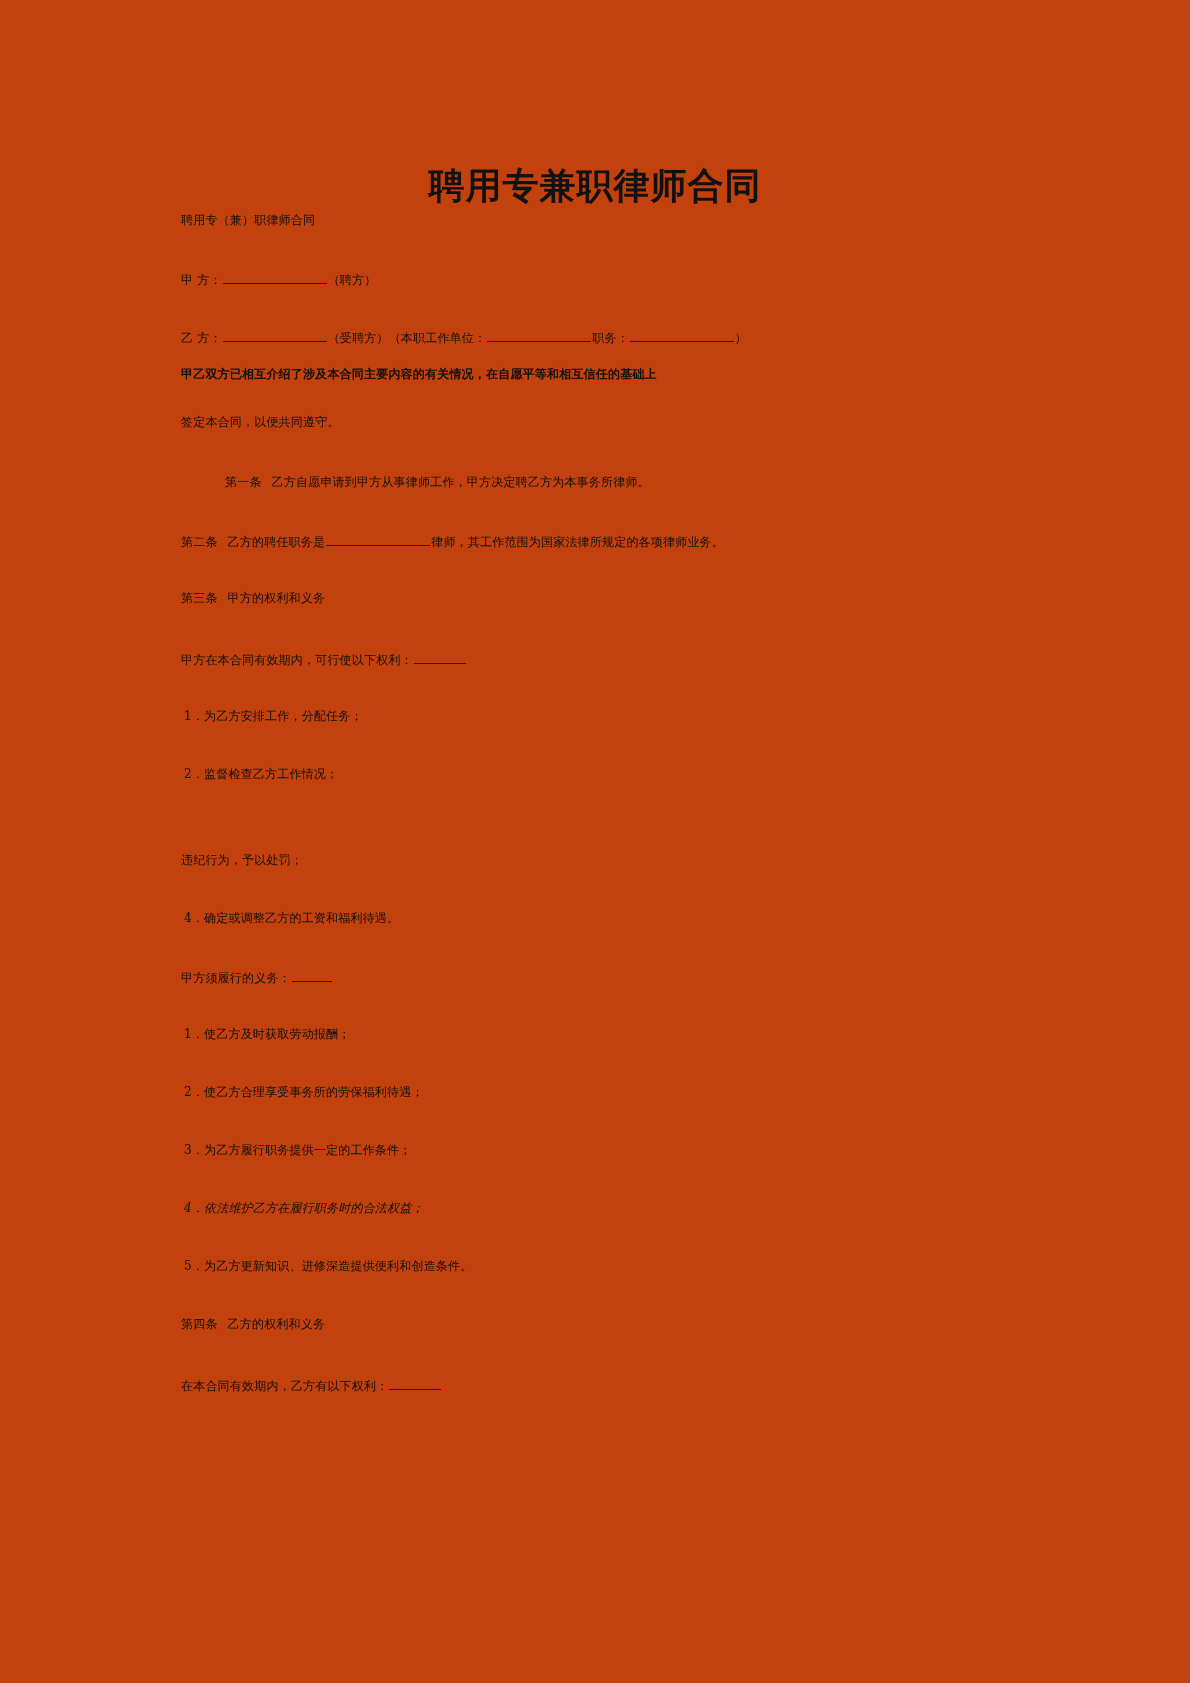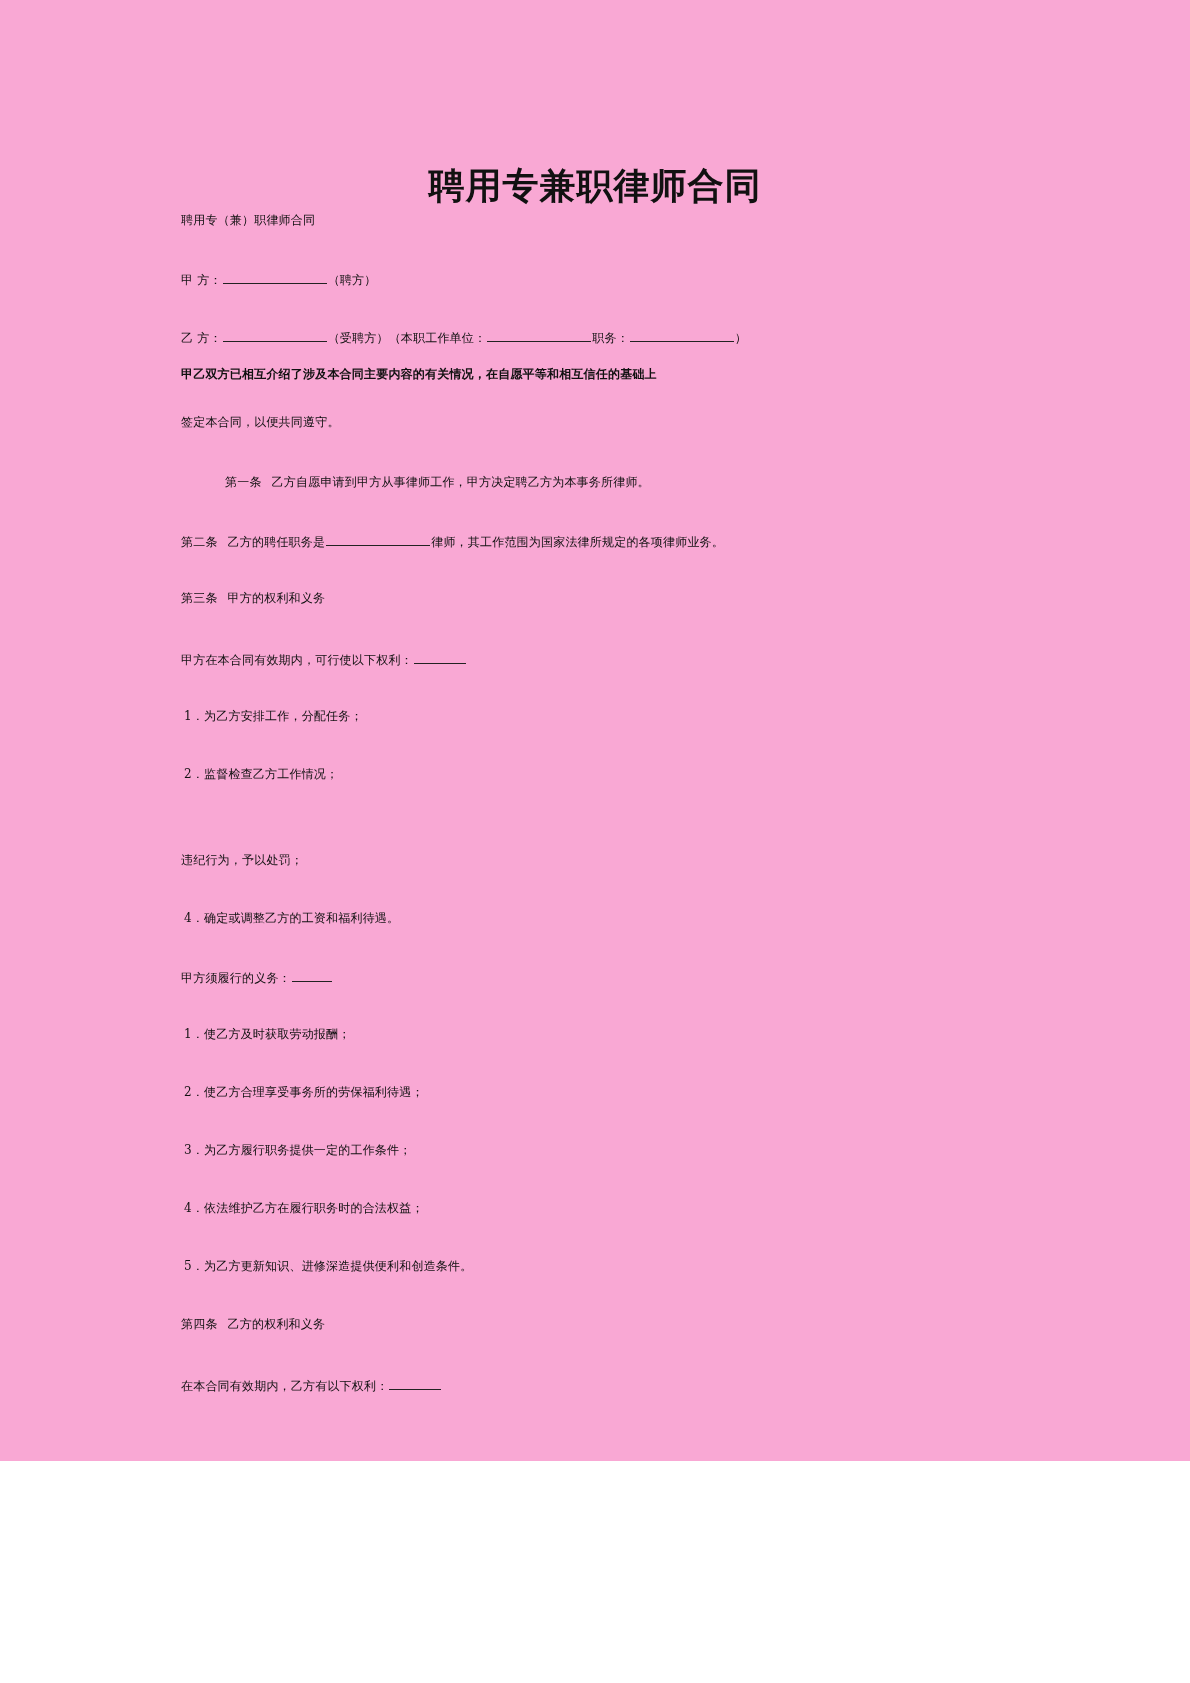--- a/index.html
+++ b/index.html
@@ -13,22 +13,22 @@
       position: relative;
       overflow: hidden;
       color: #111111;
       font-family: "DejaVu Serif", "Liberation Serif", serif;
     }
     .page {
       position: absolute;
       left: 0;
       top: 0;
       width: 1190px;
-      height: 1461px;
-      background: #f9a8d4;
+      height: 1683px;
+      background: #c2410c;
     }
     .title {
       position: absolute;
       left: 0;
       width: 1190px;
       top: 164px;
       text-align: center;
       font-family: "DejaVu Sans", "Liberation Sans", sans-serif;
       font-weight: bold;
       font-size: 36px;
@@ -118,21 +118,21 @@
   </div>
 
   <div class="line item" style="top:1080px;">
     <span>2．</span><span>使乙方合理享受事务所的劳保福利待遇；</span>
   </div>
 
   <div class="line item" style="top:1138px;text-align:right;">
     <span>3．</span><span>为乙方履行职务提供一定的工作条件；</span>
   </div>
 
-  <div class="line item" style="top:1196px;">
+  <div class="line item" style="top:1196px;font-style:italic;">
     <span>4．</span><span>依法维护乙方在履行职务时的合法权益；</span>
   </div>
 
   <div class="line item" style="top:1254px;">
     <span>5．</span><span>为乙方更新知识、进修深造提供便利和创造条件。</span>
   </div>
 
   <div class="line" style="top:1312px;">
     <span>第四条</span><span class="gap"></span><span>乙方的权利和义务</span>
   </div>

